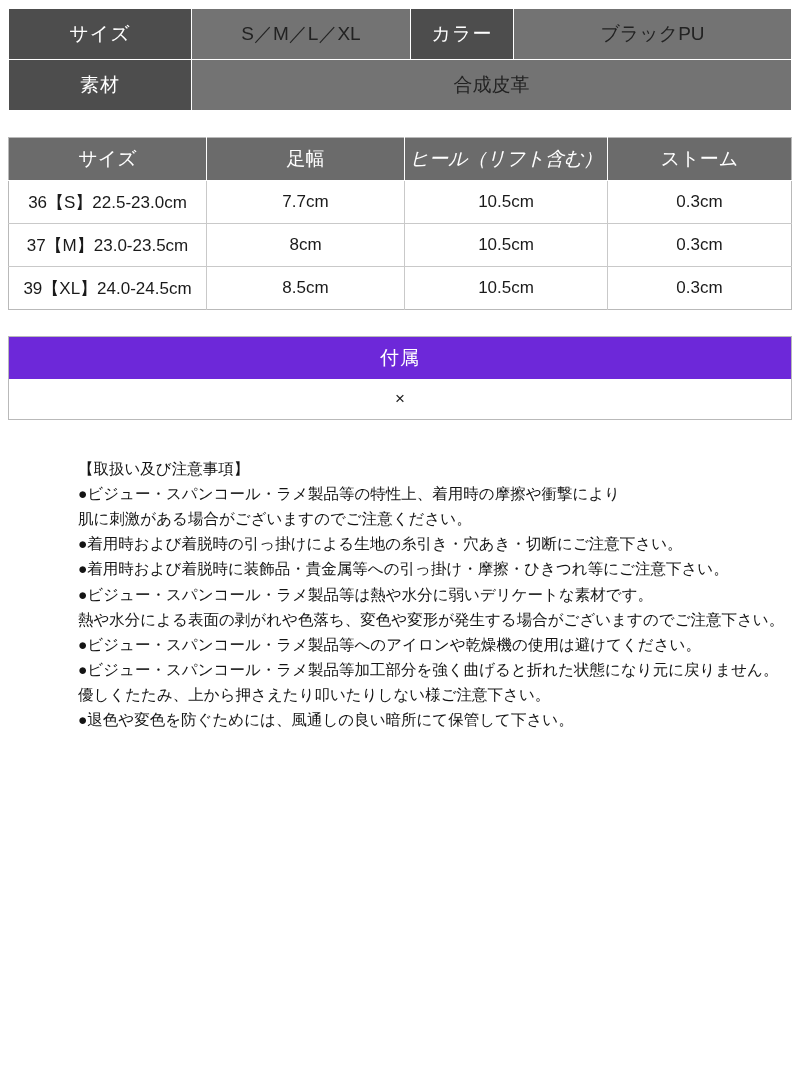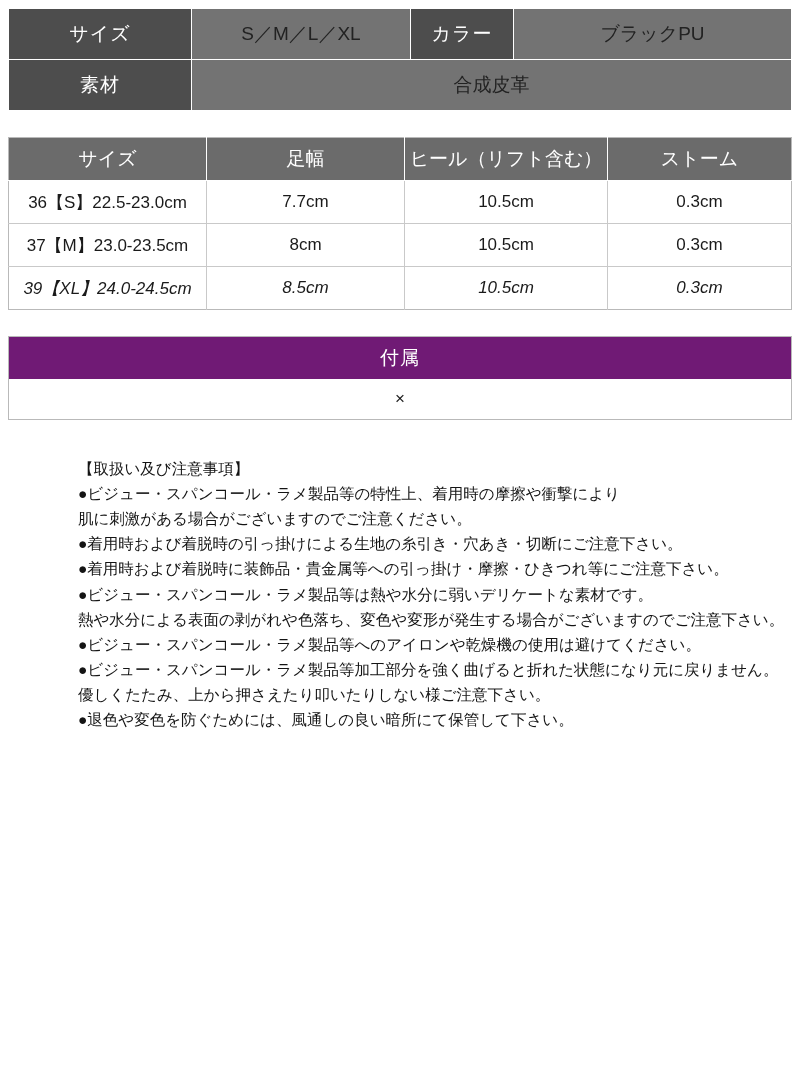--- a/index.html
+++ b/index.html
@@ -68,28 +68,28 @@
     height: 40px;
     font-size: 17px;
     text-align: center;
     vertical-align: middle;
     border-right: 1px solid #c9c9c9;
     border-bottom: 1px solid #c9c9c9;
     background: #ffffff;
     color: #1a1a1a;
   }
   .size-table td:last-child { border-right: none; }
-  .size-table tr:last-child td { border-bottom: none; font-style: italic; }
+  .size-table tr:last-child td { border-bottom: none; }
 
   
   .attach-table {
     border: 1px solid #b9b9b9;
   }
   .attach-table th {
-    background: #701a75;
+    background: #6d28d9;
     color: #ffffff;
     font-weight: normal;
     font-size: 19px;
     height: 40px;
     text-align: center;
     vertical-align: middle;
     letter-spacing: 1px;
   }
   .attach-table td {
     background: #ffffff;
@@ -133,21 +133,21 @@
     </tbody>
   </table>
 
   <div class="gap-26"></div>
 
   <table class="size-table">
     <thead>
       <tr>
         <th style="width:195px;">サイズ</th>
         <th style="width:195px;">足幅</th>
-        <th style="width:200px;">ヒール（リフト含む）</th>
+        <th style="width:200px;font-style:italic;">ヒール（リフト含む）</th>
         <th>ストーム</th>
       </tr>
     </thead>
     <tbody>
       <tr>
         <td>36【S】22.5-23.0cm</td>
         <td>7.7cm</td>
         <td>10.5cm</td>
         <td>0.3cm</td>
       </tr>

